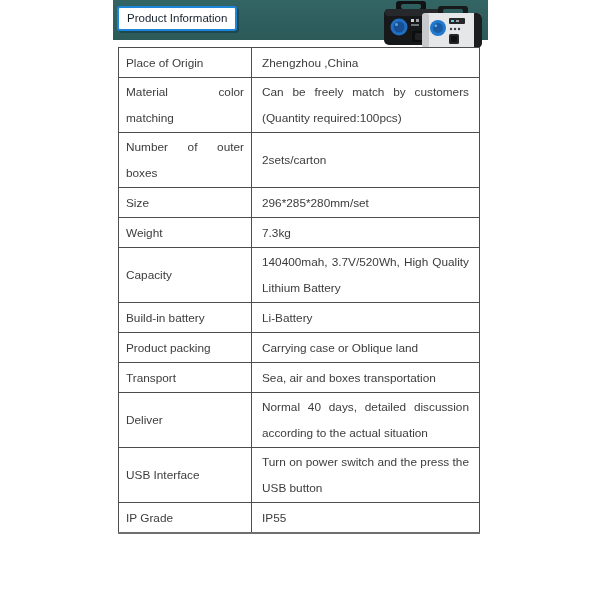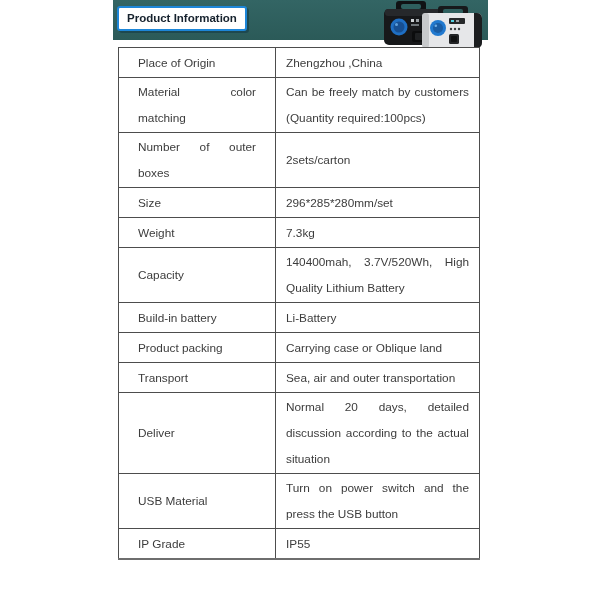--- a/index.html
+++ b/index.html
@@ -9,39 +9,39 @@
   }
   
   .header-bar{
     position:absolute;left:113px;top:0;width:375px;height:40px;
     background:linear-gradient(#336564,#2b5a58);
   }
   .pi-badge{
     position:absolute;left:117px;top:6px;
     background:#ffffff;border:2px solid #1d86d8;border-radius:3px;
     box-shadow:2px 2px 0 rgba(12,48,66,.45);
-    padding:4px 8px;font-size:11.5px;font-weight:bold;color:#16222e;
+    padding:4px 8px;font-size:11.5px;font-weight:normal;color:#16222e;
     white-space:nowrap;line-height:13px;
   }
   .product-photo{position:absolute;left:380px;top:0;width:110px;height:50px;}
   
   .spec-table{
     position:absolute;left:118px;top:47px;width:362px;
     border-collapse:collapse;table-layout:fixed;
     font-size:11.8px;color:#3c3c3c;
   }
   .spec-table td{
     border:1px solid #4d4d4d;
     line-height:26px;height:27px;
     vertical-align:middle;
     text-align:justify;
     padding:1px 10px;
     overflow:hidden;
   }
-  .spec-table td.label{width:118px;padding:1px 19px;}
+  .spec-table td.label{width:118px;padding:1px 7px;}
   .spec-table tr:last-child td{border-bottom:2px solid #6e6e6e;}
 </style>
 </head>
 <body>
 
 <div class="header-bar"></div>
 
 <div class="pi-badge">Product Information</div>
 
 <svg class="product-photo" viewBox="0 0 110 50" aria-hidden="true">
@@ -109,28 +109,28 @@
       <tr>
     <td class="label">Build-in battery</td>
     <td class="value">Li-Battery</td>
   </tr>
       <tr>
     <td class="label">Product packing</td>
     <td class="value">Carrying case or Oblique land</td>
   </tr>
       <tr>
     <td class="label">Transport</td>
-    <td class="value">Sea, air and outer transportation</td>
+    <td class="value">Sea, air and boxes transportation</td>
   </tr>
       <tr>
     <td class="label">Deliver</td>
-    <td class="value">Normal 20 days, detailed discussion according to the actual situation</td>
+    <td class="value">Normal 40 days, detailed discussion according to the actual situation</td>
   </tr>
       <tr>
-    <td class="label">USB Material</td>
+    <td class="label">USB Interface</td>
     <td class="value">Turn on power switch and the press the USB button</td>
   </tr>
       <tr>
     <td class="label">IP Grade</td>
     <td class="value">IP55</td>
   </tr>
     </tbody>
 </table>
 
 </body></html>

